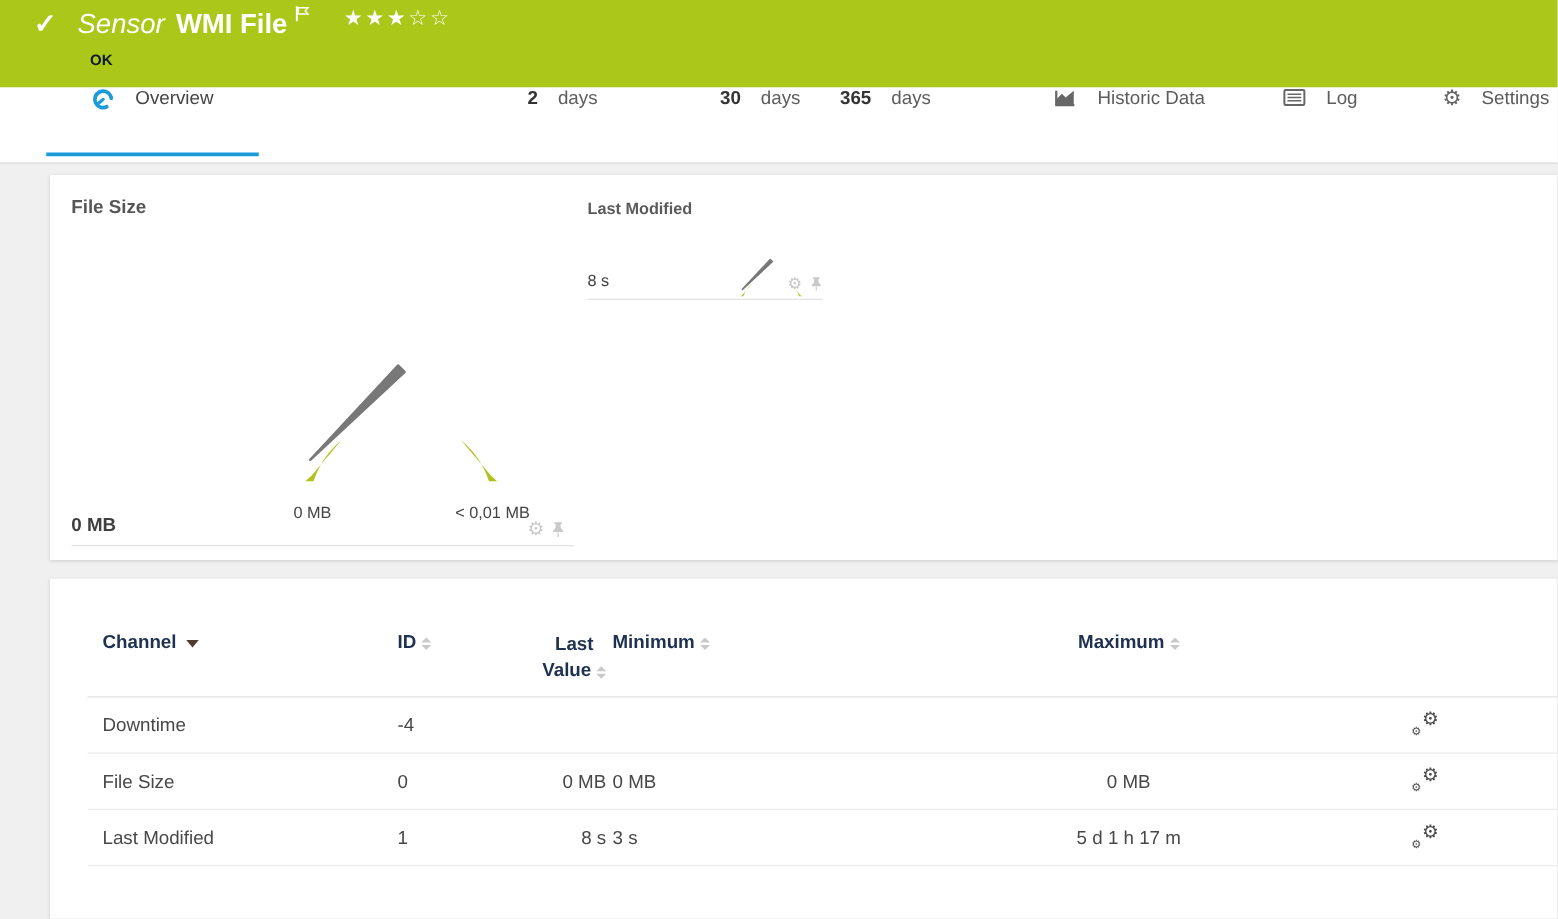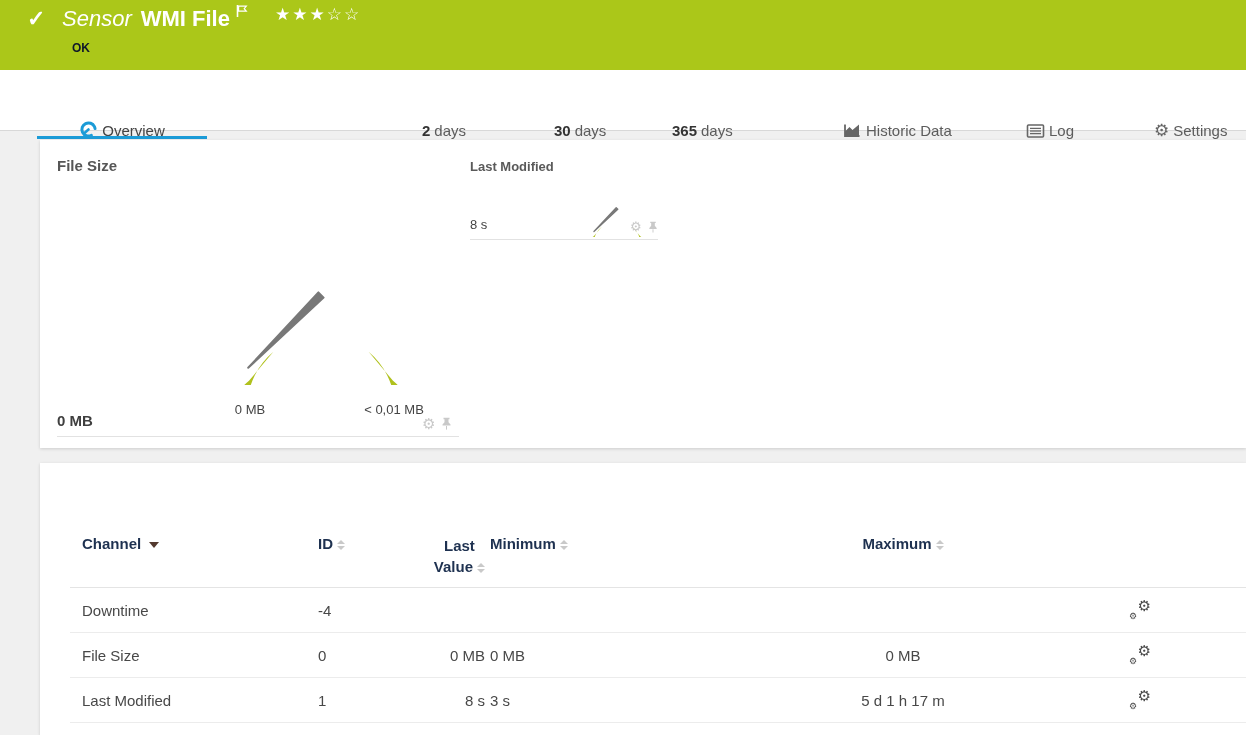--- a/index.html
+++ b/index.html
@@ -11,21 +11,21 @@
   .check { position:absolute; left:27px; top:6px; color:#fff; font-size:22px; font-weight:bold; }
   .titlerow { position:absolute; left:62px; top:6px; display:flex; align-items:baseline; color:#fff; }
   .kind { font-style:italic; font-size:22px; font-weight:400; }
   .sname { font-size:22px; font-weight:700; margin-left:9px; }
   .flag { margin-left:5px; transform:translateY(-8px); }
   .stars { margin-left:26px; font-size:17px; letter-spacing:2px; transform:translateY(-6px); color:#fff; }
   .okline { position:absolute; left:72px; top:41px; color:#0f172a; font-size:12px; font-weight:700; }
 
   
   .tabbar { position:absolute; left:0; top:70px; width:1246px; height:61px; background:#fff; border-bottom:1px solid #d8d8d8; }
-  .tab { position:absolute; top:0; height:69px; display:flex; align-items:flex-end; justify-content:center; gap:4px;
+  .tab { position:absolute; top:0; height:55px; display:flex; align-items:flex-start; justify-content:center; gap:16px;
          font-size:15px; color:#5c5c5c; cursor:pointer; white-space:nowrap; }
   .tab .num { font-weight:700; color:#333; }
   .tab.active { color:#444; }
   .tab.active::after { content:""; position:absolute; left:0; right:0; bottom:0; height:3px; background:#1b9bd7; }
   .ticon { flex:0 0 auto; }
   .gearglyph { font-size:17px; color:#666; line-height:1; }
 
   
   .panel { position:absolute; background:#fff; box-shadow:0 1px 3px rgba(0,0,0,.15); }
   #panel-gauges { left:40px; top:140px; width:1206px; height:308px; }
@@ -36,21 +36,21 @@
   .bigval { position:absolute; font-size:15px; font-weight:700; color:#3f3f3f; }
   .minival { position:absolute; font-size:13px; color:#444; }
   .glabel { position:absolute; font-size:13px; color:#444; text-align:center; }
   .subline { position:absolute; height:1px; background:#e2e2e2; }
   .ftools { position:absolute; display:flex; align-items:center; gap:6px; color:#c9c9c9; }
   .ftools .g { font-size:15px; line-height:1; }
 
   
   .ctable { position:absolute; left:30px; top:0; width:1176px; }
   .trow { display:grid; grid-template-columns:248px 54px 118px 276px 278px 202px; align-items:center; }
-  .thead { border-bottom:1px solid #e4e4e4; align-items:start; padding-top:72px; padding-bottom:10px;
+  .thead { border-bottom:1px solid #e4e4e4; align-items:start; padding-top:42px; padding-bottom:10px;
            color:#1e3150; font-weight:700; font-size:15px; }
   .tbody-row { height:45px; border-bottom:1px solid #ececec; font-size:15px; color:#484848; }
   .c-ch { padding-left:12px; text-align:left; }
   .c-id { text-align:left; padding-right:7px; }
   .c-lv { text-align:right; padding-right:5px; }
   .c-min { text-align:left; padding-right:4px; }
   .c-max { text-align:center; padding-right:4px; }
   .c-gear { text-align:right; padding-right:95px; }
   .hflex { display:inline-flex; align-items:center; gap:4px; }
   .sorticon { display:inline-flex; flex-direction:column; gap:2px; transform:translateY(1px); }
@@ -92,21 +92,21 @@
     </svg>
     <span>Overview</span>
   </div>
 
 
   <div class="tab" style="left:422px;">
     <span class="num">2</span>
     <span>days</span>
   </div>
 
-  <div class="tab" style="left:554px;">
+  <div class="tab" style="left:576px;">
     <span class="num">30</span>
     <span>days</span>
   </div>
 
   <div class="tab" style="left:672px;">
     <span class="num">365</span>
     <span>days</span>
   </div>
 
   <div class="tab" style="left:842px;">

